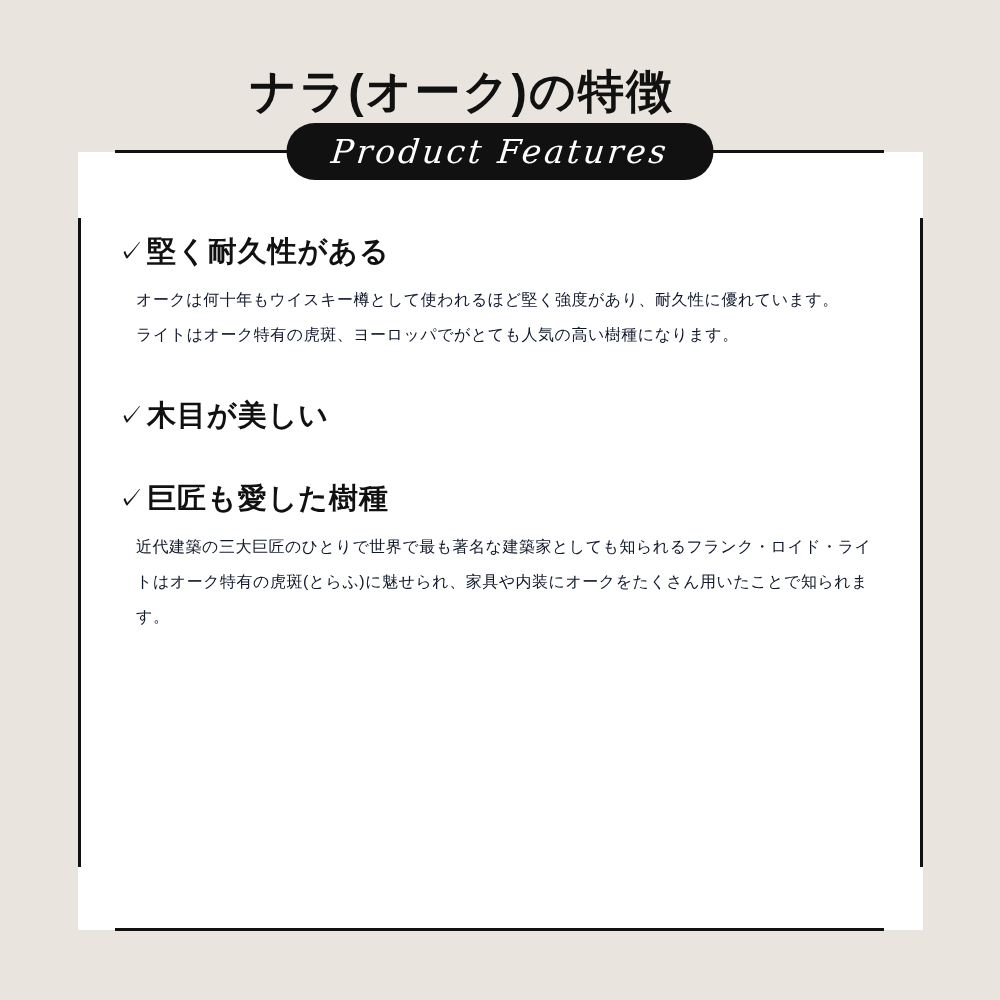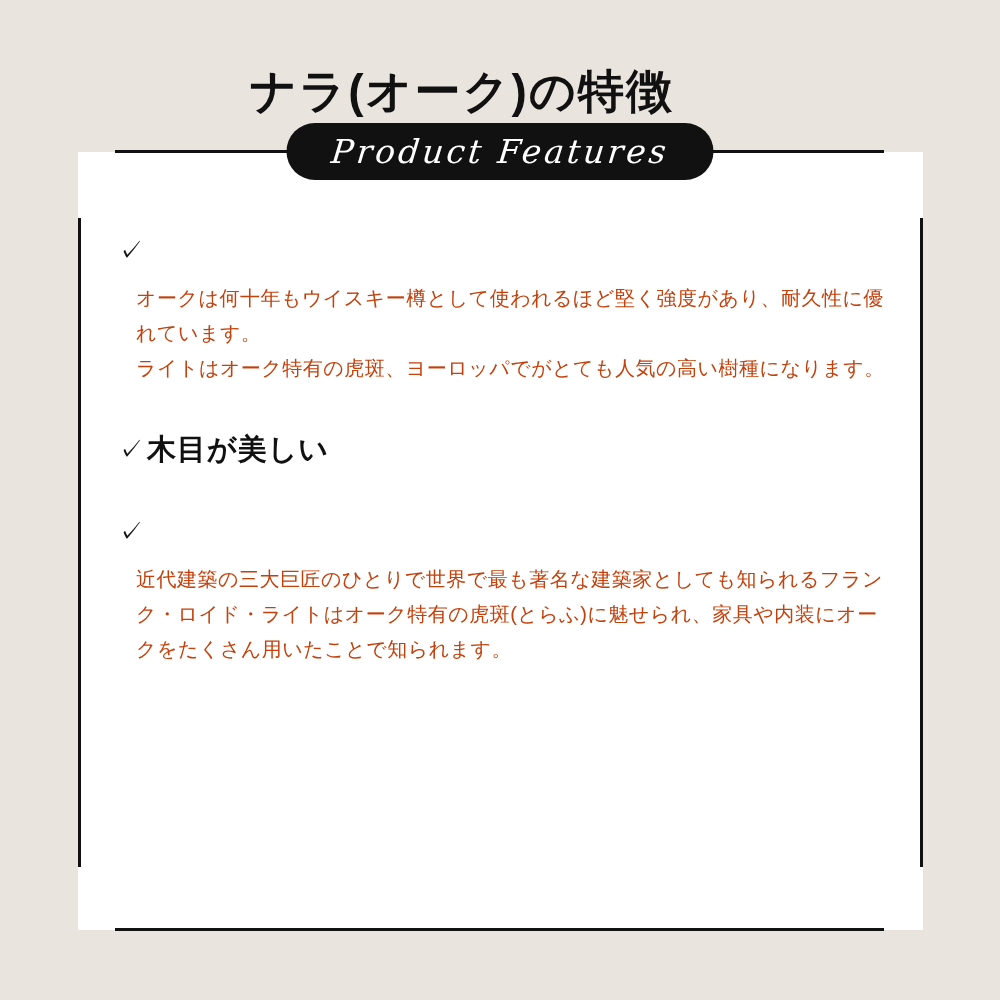--- a/index.html
+++ b/index.html
@@ -48,21 +48,21 @@
     font-size:29px;font-weight:800;color:#111;
     letter-spacing:1px;line-height:38px;
     margin:0 0 11px 0;
   }
   .check{
     font-size:25px;font-weight:400;color:#111;
     margin-right:3px;position:relative;top:-1px;
   }
   .section-body{
     margin:0 0 0 18px;
-    font-size:20px;line-height:35px;color:#c2410c;
+    font-size:16px;line-height:35px;color:#0f172a;
     letter-spacing:0.5px;
   }
   .section-body p{margin:0;}
 </style>
 </head>
 <body>
 
 <h1 class="page-title">ナラ(オーク)の特徴</h1>
 
 <div class="card"></div>
@@ -73,36 +73,38 @@
 
 <div class="badge">
   <span class="badge-text">Product Features</span>
 </div>
 
 <div class="card-content">
 
   <div class="section">
     <h2 class="section-heading">
       <span class="check">✓</span>
+      <span>堅く耐久性がある</span>
     </h2>
     <div class="section-body">
       <p>オークは何十年もウイスキー樽として使われるほど堅く強度があり、耐久性に優れています。</p>
       <p>ライトはオーク特有の虎斑、ヨーロッパでがとても人気の高い樹種になります。</p>
     </div>
   </div>
 
   <div class="section">
     <h2 class="section-heading">
       <span class="check">✓</span>
       <span>木目が美しい</span>
     </h2>
   </div>
 
   <div class="section">
     <h2 class="section-heading">
       <span class="check">✓</span>
+      <span>巨匠も愛した樹種</span>
     </h2>
     <div class="section-body">
       <p>近代建築の三大巨匠のひとりで世界で最も著名な建築家としても知られるフランク・ロイド・ライトはオーク特有の虎斑(とらふ)に魅せられ、家具や内装にオークをたくさん用いたことで知られます。</p>
     </div>
   </div>
 
 </div>
 
 </body></html>

